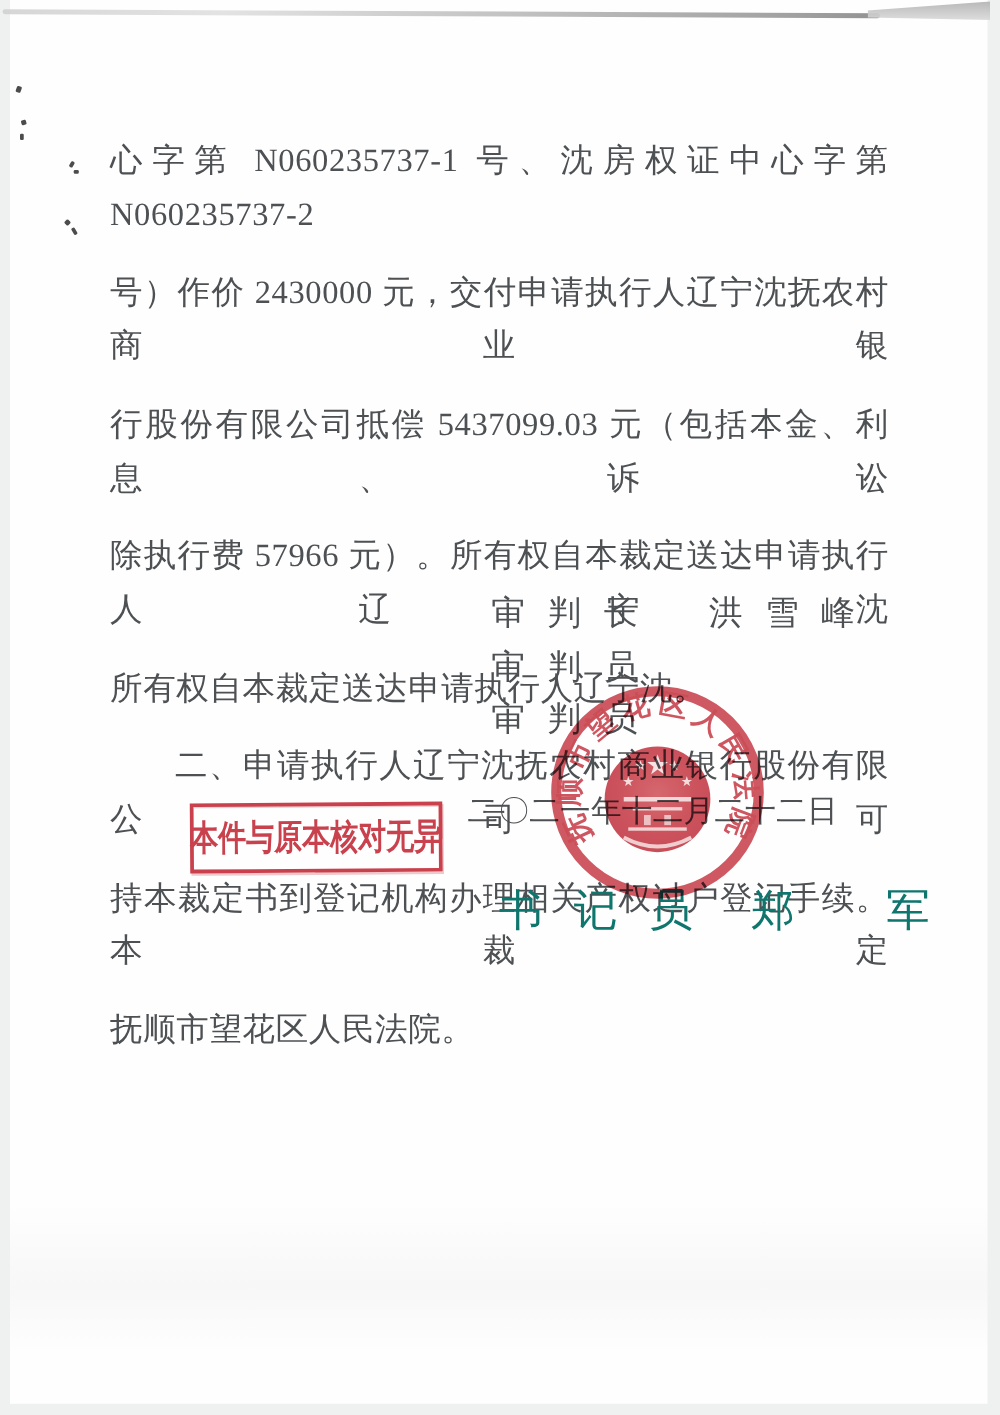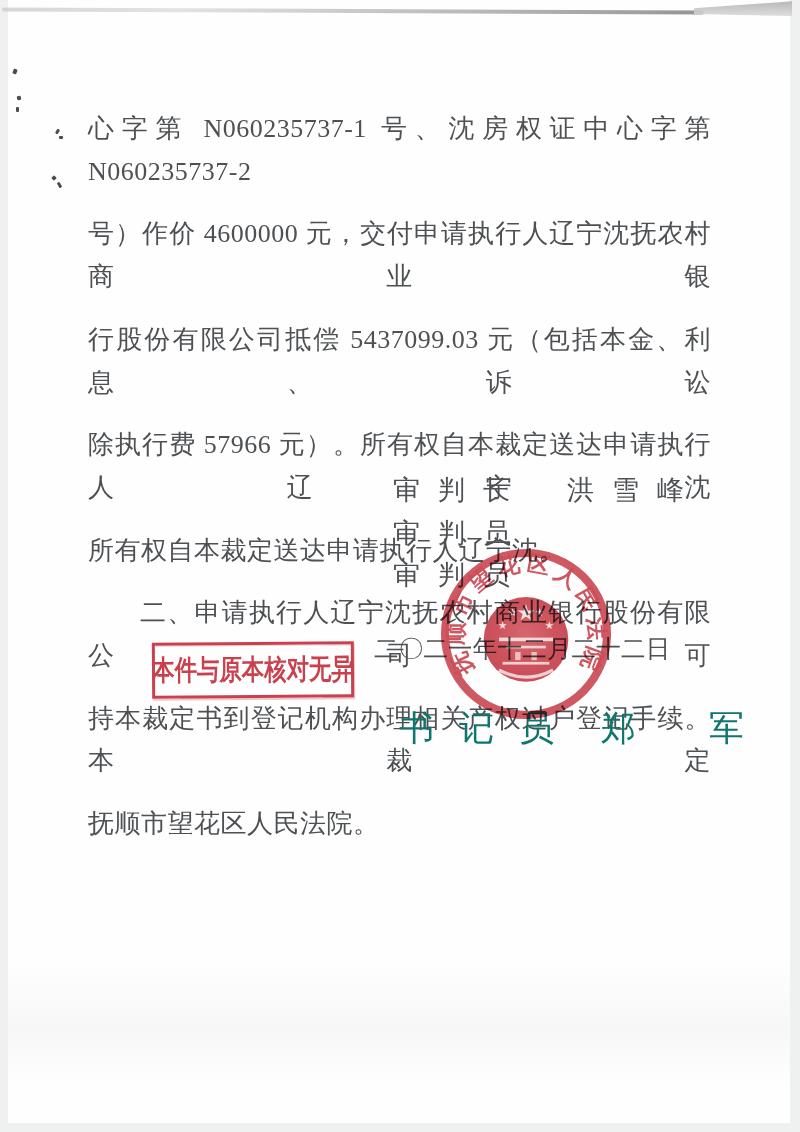--- a/index.html
+++ b/index.html
@@ -89,21 +89,21 @@
   <div class="speck" style="left:17px;top:96px;width:4px;height:4px;transform:rotate(-15deg)"></div>
   <div class="speck" style="left:16px;top:107px;width:3px;height:5px"></div>
   <div class="speck" style="left:56px;top:129px;width:3px;height:5px;transform:rotate(30deg)"></div>
   <div class="speck" style="left:59px;top:136px;width:4px;height:3px"></div>
   <div class="speck" style="left:52px;top:176px;width:4px;height:4px;transform:rotate(45deg)"></div>
   <div class="speck" style="left:58px;top:182px;width:3px;height:6px;transform:rotate(-30deg)"></div>
 </div>
 
 <div class="doc-body">
   <div class="line just">心字第 N060235737-1 号、沈房权证中心字第 N060235737-2</div>
-  <div class="line just">号）作价 4600000 元，交付申请执行人辽宁沈抚农村商业银</div>
+  <div class="line just">号）作价 2430000 元，交付申请执行人辽宁沈抚农村商业银</div>
   <div class="line just">行股份有限公司抵偿 5437099.03 元（包括本金、利息、诉讼</div>
   <div class="line just">除执行费 57966 元）。所有权自本裁定送达申请执行人辽宁沈</div>
   <div class="line">所有权自本裁定送达申请执行人辽宁沈。</div>
   <div class="line just indent">二、申请执行人辽宁沈抚农村商业银行股份有限公司可</div>
   <div class="line just">持本裁定书到登记机构办理相关产权过户登记手续。本裁定</div>
   <div class="line">抚顺市望花区人民法院。</div>
 </div>
 
 <div class="sig-block">
   <div class="sig-row">

